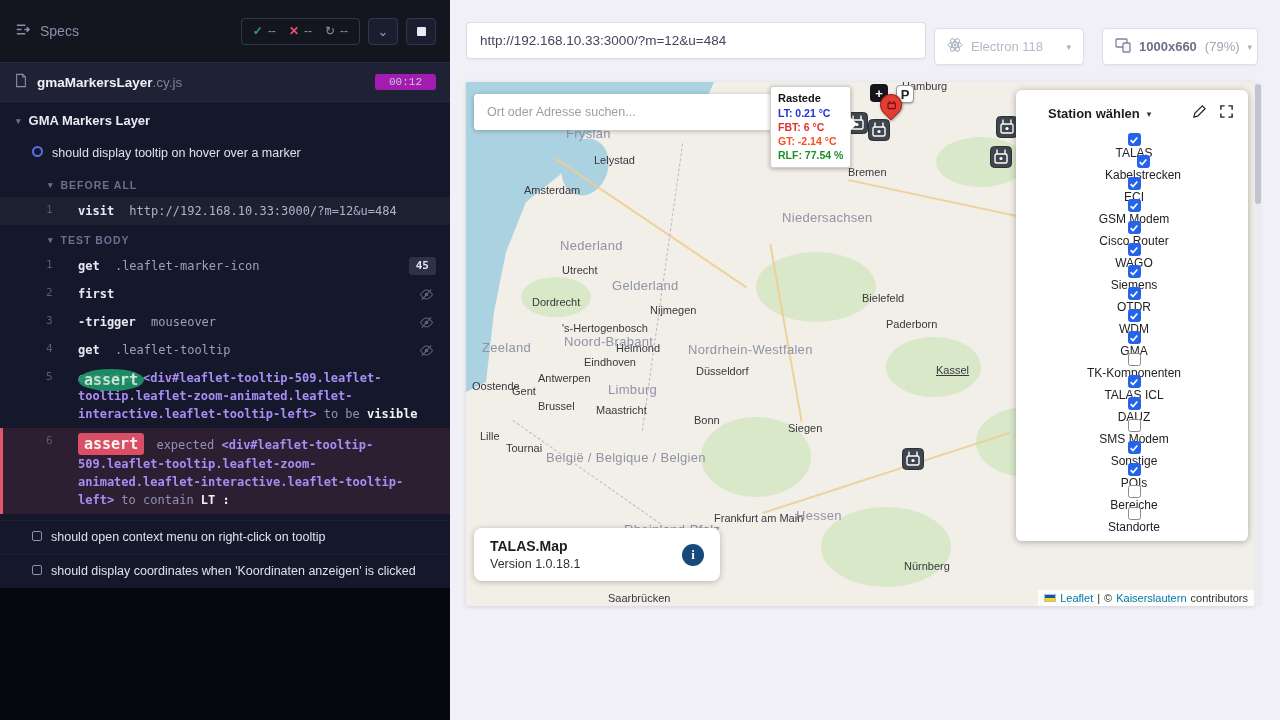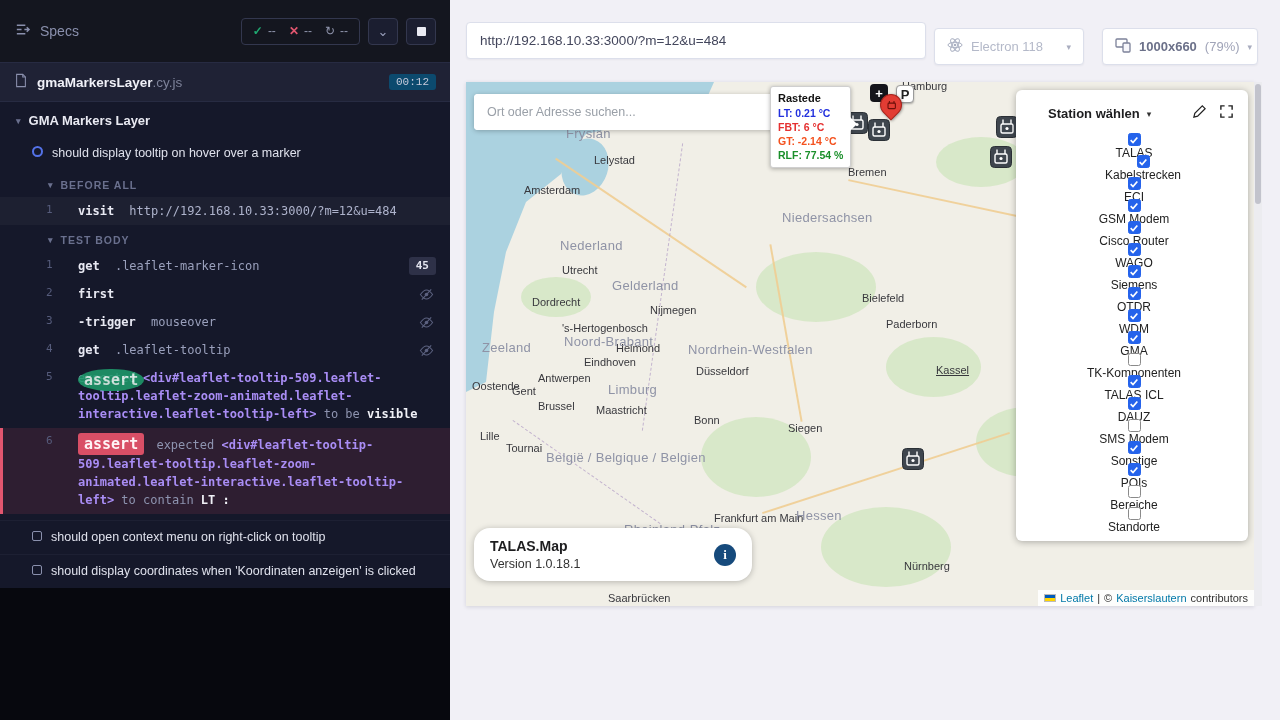--- a/index.html
+++ b/index.html
@@ -17,21 +17,21 @@
   .ic.pass { color:#1fa971; font-weight:bold; }
   .ic.fail { color:#e2566f; font-weight:bold; }
   .ic.pend { color:#9095ad; }
   .hbtn { display:flex; align-items:center; justify-content:center; width:30px; height:27px; border:1px solid #33374e; border-radius:4px; background:#1b1e30; color:#9aa0bc; font-size:13px; cursor:pointer; }
   .stop-sq { width:9px; height:9px; background:#e9eaf2; border-radius:1px; display:inline-block; }
 
   .spec-row { display:flex; align-items:center; gap:9px; padding:0 14px; height:40px; background:#1f2235; border-top:1px solid #272b42; border-bottom:1px solid #272b42; }
   .spec-name { flex:1; font-size:13.5px; color:#f0f1f8; }
   .spec-name b { font-weight:700; }
   .spec-name i { font-style:normal; color:#7d8299; }
-  .time-badge { background:#0c4a6e; color:#c7cadb; font-size:11px; border-radius:3px; padding:2px 7px; font-family:"Liberation Mono", monospace; }
+  .time-badge { background:#a21caf; color:#c7cadb; font-size:11px; border-radius:3px; padding:2px 14px; font-family:"Liberation Mono", monospace; }
 
   .suite-row { display:flex; align-items:center; gap:8px; padding:11px 14px 9px 16px; color:#e9eaf2; font-size:13px; font-weight:600; }
   .caret { color:#6a708e; font-size:9px; }
   .test-row { display:flex; align-items:flex-start; gap:9px; padding:8px 14px 8px 32px; color:#dfe1ec; font-size:12.5px; line-height:1.35; border-top:1px solid #1d2033; }
   .test-row.active { border-top:none; }
   .run-circle { width:11px; height:11px; border:2px solid #5472e8; border-radius:50%; flex:0 0 auto; margin-top:1px; }
   .pend-box { width:10px; height:10px; border:1.5px solid #8a90ad; border-radius:2px; flex:0 0 auto; margin-top:2px; }
 
   .section-h { display:flex; align-items:center; gap:7px; padding:9px 14px 6px 48px; color:#6a708e; font-size:10.5px; letter-spacing:1px; font-weight:700; }
   .cmd { position:relative; padding:5px 14px 5px 78px; font-family:"DejaVu Sans Mono", monospace; font-size:12px; line-height:1.5; color:#9aa0bc; }
@@ -104,21 +104,21 @@
   .st-caret { font-size:9px; color:#333; }
   .st-tools { margin-left:auto; display:flex; gap:12px; }
   .st-row { display:flex; align-items:center; height:22px; cursor:pointer;flex-direction:column; }
   .st-row.indent { padding-left:18px; }
   .st-label { font-size:12px; color:#222; }
   .cb { width:13px; height:13px; border:1.5px solid #8a8a8a; border-radius:2.5px; background:#fff; display:flex; align-items:center; justify-content:center; flex:0 0 auto; }
   .cb svg { display:none; }
   .cb.on { background:#2563eb; border-color:#2563eb; }
   .cb.on svg { display:block; }
 
-  .vcard { position:absolute; left:8px; top:446px; width:278px; background:#fff; border-radius:16px; box-shadow:0 1px 6px rgba(0,0,0,0.25); z-index:20; padding:10px 16px; display:flex; align-items:center; }
+  .vcard { position:absolute; left:8px; top:446px; width:246px; background:#fff; border-radius:8px; box-shadow:0 1px 6px rgba(0,0,0,0.25); z-index:20; padding:10px 16px; display:flex; align-items:center; }
   .vcard-txt { flex:1; }
   .vcard-title { font-size:14px; font-weight:700; color:#1d1d1f; margin-bottom:3px; }
   .vcard-ver { font-size:12.5px; color:#333; }
   .info-btn { width:22px; height:22px; border-radius:50%; background:#164a7c; color:#fff; font-size:13px; font-weight:700; display:flex; align-items:center; justify-content:center; font-family:"Liberation Serif", serif; cursor:pointer; }
 
   .attrib { position:absolute; right:0; bottom:0; background:rgba(255,255,255,0.85); font-size:11px; color:#333; padding:2px 6px; display:flex; align-items:center; gap:4px; z-index:25; }
   .attrib a { color:#0078a8; text-decoration:none; cursor:pointer; }
   .ua-flag { width:12px; height:8px; display:inline-block; background:linear-gradient(#005bbb 50%, #ffd500 50%); border:0.5px solid #bbb; }
 
   .aut-scrollbar { position:absolute; right:0; top:0; width:8px; height:524px; background:#ececf0; }

